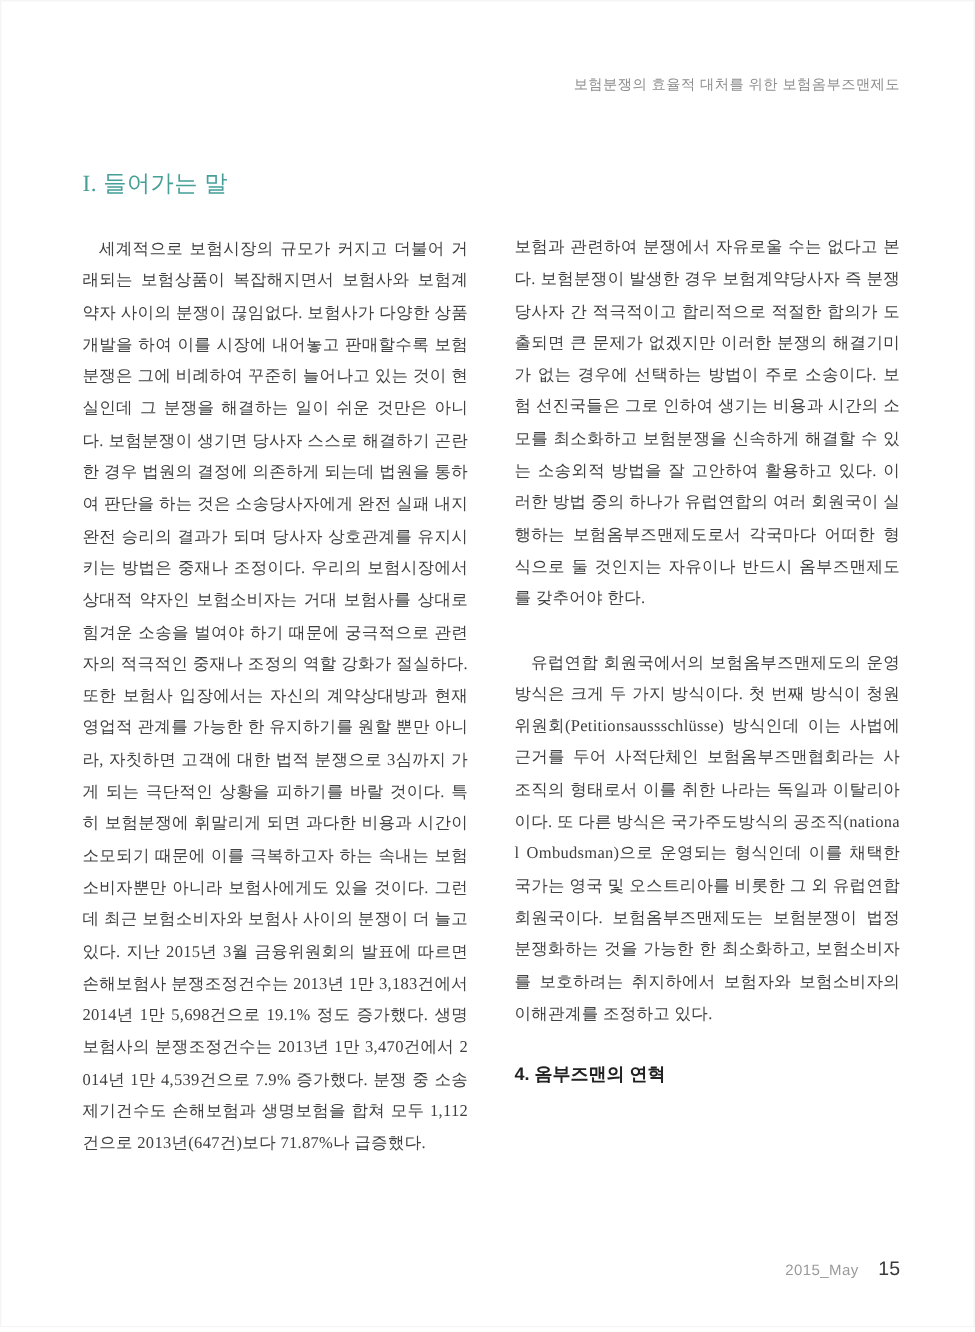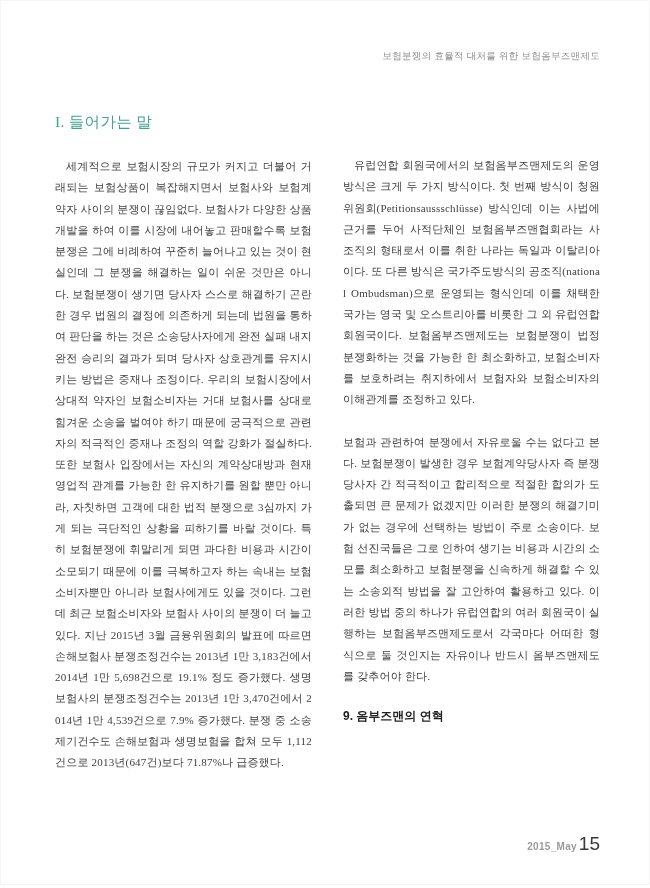--- a/index.html
+++ b/index.html
@@ -59,41 +59,41 @@
     color:#8bbcb6;
     line-height:0;
     margin-left:1px;
   }
   .footer{
     position:absolute;
     right:50px;bottom:30px;
     font-family:"Liberation Sans","DejaVu Sans",sans-serif;
     color:#9a9a9a;
   }
-  .footer .issue{font-size:10px;letter-spacing:0.3px;font-weight:bold;}
-  .footer .pagenum{font-size:19px;color:#3a3a3a;margin-left:2px;}
+  .footer .issue{font-size:10px;letter-spacing:0.3px;}
+  .footer .pagenum{font-size:13px;color:#3a3a3a;margin-left:13px;}
 </style>
 </head>
 <body>
 
 <div class="page">
 
   <div class="running-head">보험분쟁의 효율적 대처를 위한 보험옴부즈맨제도</div>
 
   <div class="columns">
 
     <div class="col col-left">
       <h2 class="sec">I. 들어가는 말</h2>
       <p class="body indent">세계적으로 보험시장의 규모가 커지고 더불어 거래되는 보험상품이 복잡해지면서 보험사와 보험계약자 사이의 분쟁이 끊임없다. 보험사가 다양한 상품개발을 하여 이를 시장에 내어놓고 판매할수록 보험분쟁은 그에 비례하여 꾸준히 늘어나고 있는 것이 현실인데 그 분쟁을 해결하는 일이 쉬운 것만은 아니다. 보험분쟁이 생기면 당사자 스스로 해결하기 곤란한 경우 법원의 결정에 의존하게 되는데 법원을 통하여 판단을 하는 것은 소송당사자에게 완전 실패 내지 완전 승리의 결과가 되며 당사자 상호관계를 유지시키는 방법은 중재나 조정이다. 우리의 보험시장에서 상대적 약자인 보험소비자는 거대 보험사를 상대로 힘겨운 소송을 벌여야 하기 때문에 궁극적으로 관련자의 적극적인 중재나 조정의 역할 강화가 절실하다. 또한 보험사 입장에서는 자신의 계약상대방과 현재 영업적 관계를 가능한 한 유지하기를 원할 뿐만 아니라, 자칫하면 고객에 대한 법적 분쟁으로 3심까지 가게 되는 극단적인 상황을 피하기를 바랄 것이다. 특히 보험분쟁에 휘말리게 되면 과다한 비용과 시간이 소모되기 때문에 이를 극복하고자 하는 속내는 보험소비자뿐만 아니라 보험사에게도 있을 것이다. 그런데 최근 보험소비자와 보험사 사이의 분쟁이 더 늘고 있다. 지난 2015년 3월 금융위원회의 발표에 따르면 손해보험사 분쟁조정건수는 2013년 1만 3,183건에서 2014년 1만 5,698건으로 19.1% 정도 증가했다. 생명보험사의 분쟁조정건수는 2013년 1만 3,470건에서 2014년 1만 4,539건으로 7.9% 증가했다. 분쟁 중 소송제기건수도 손해보험과 생명보험을 합쳐 모두 1,112건으로 2013년(647건)보다 71.87%나 급증했다.</p>
     </div>
 
     <div class="col col-right">
+      <p class="body">보험과 관련하여 분쟁에서 자유로울 수는 없다고 본다. 보험분쟁이 발생한 경우 보험계약당사자 즉 분쟁당사자 간 적극적이고 합리적으로 적절한 합의가 도출되면 큰 문제가 없겠지만 이러한 분쟁의 해결기미가 없는 경우에 선택하는 방법이 주로 소송이다. 보험 선진국들은 그로 인하여 생기는 비용과 시간의 소모를 최소화하고 보험분쟁을 신속하게 해결할 수 있는 소송외적 방법을 잘 고안하여 활용하고 있다. 이러한 방법 중의 하나가 유럽연합의 여러 회원국이 실행하는 보험옴부즈맨제도로서 각국마다 어떠한 형식으로 둘 것인지는 자유이나 반드시 옴부즈맨제도를 갖추어야 한다.</p>
       <p class="body indent">유럽연합 회원국에서의 보험옴부즈맨제도의 운영방식은 크게 두 가지 방식이다. 첫 번째 방식이 청원위원회(Petitionsaussschlüsse) 방식인데 이는 사법에 근거를 두어 사적단체인 보험옴부즈맨협회라는 사조직의 형태로서 이를 취한 나라는 독일과 이탈리아이다. 또 다른 방식은 국가주도방식의 공조직(national Ombudsman)으로 운영되는 형식인데 이를 채택한 국가는 영국 및 오스트리아를 비롯한 그 외 유럽연합 회원국이다. 보험옴부즈맨제도는 보험분쟁이 법정 분쟁화하는 것을 가능한 한 최소화하고, 보험소비자를 보호하려는 취지하에서 보험자와 보험소비자의 이해관계를 조정하고 있다.</p>
-      <p class="body">보험과 관련하여 분쟁에서 자유로울 수는 없다고 본다. 보험분쟁이 발생한 경우 보험계약당사자 즉 분쟁당사자 간 적극적이고 합리적으로 적절한 합의가 도출되면 큰 문제가 없겠지만 이러한 분쟁의 해결기미가 없는 경우에 선택하는 방법이 주로 소송이다. 보험 선진국들은 그로 인하여 생기는 비용과 시간의 소모를 최소화하고 보험분쟁을 신속하게 해결할 수 있는 소송외적 방법을 잘 고안하여 활용하고 있다. 이러한 방법 중의 하나가 유럽연합의 여러 회원국이 실행하는 보험옴부즈맨제도로서 각국마다 어떠한 형식으로 둘 것인지는 자유이나 반드시 옴부즈맨제도를 갖추어야 한다.</p>
-      <h3 class="subsec">9. 옴부즈맨의 연혁</h3>
+      <h3 class="subsec">4. 옴부즈맨의 연혁</h3>
     </div>
 
   </div>
 
   <div class="footer">
     <span class="issue">2015_May</span><span class="pagenum">15</span>
   </div>
 
 </div>
 

